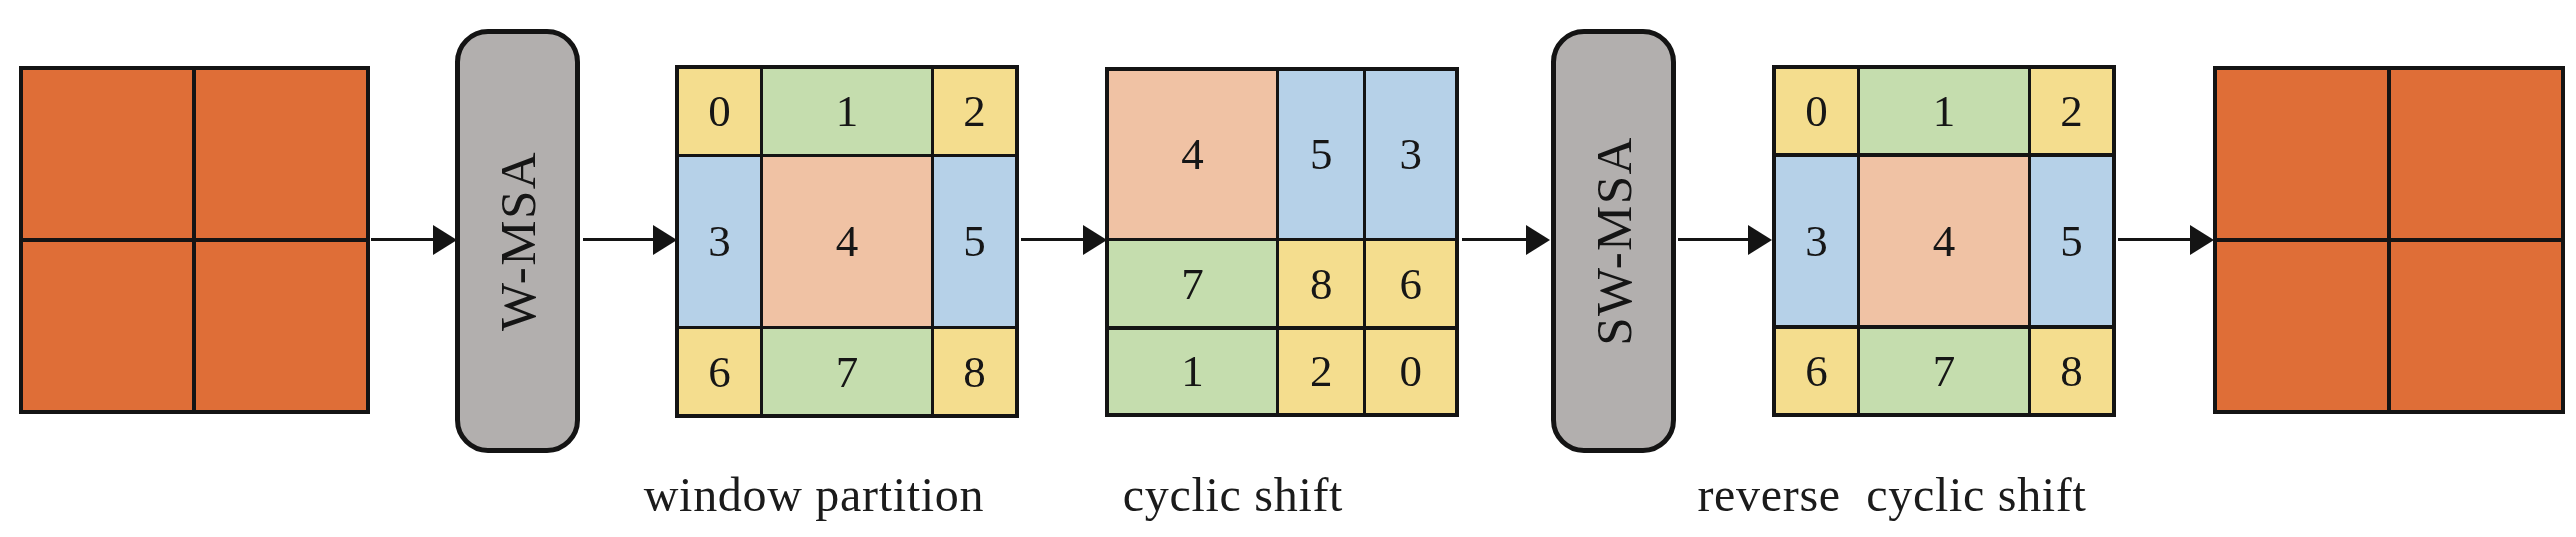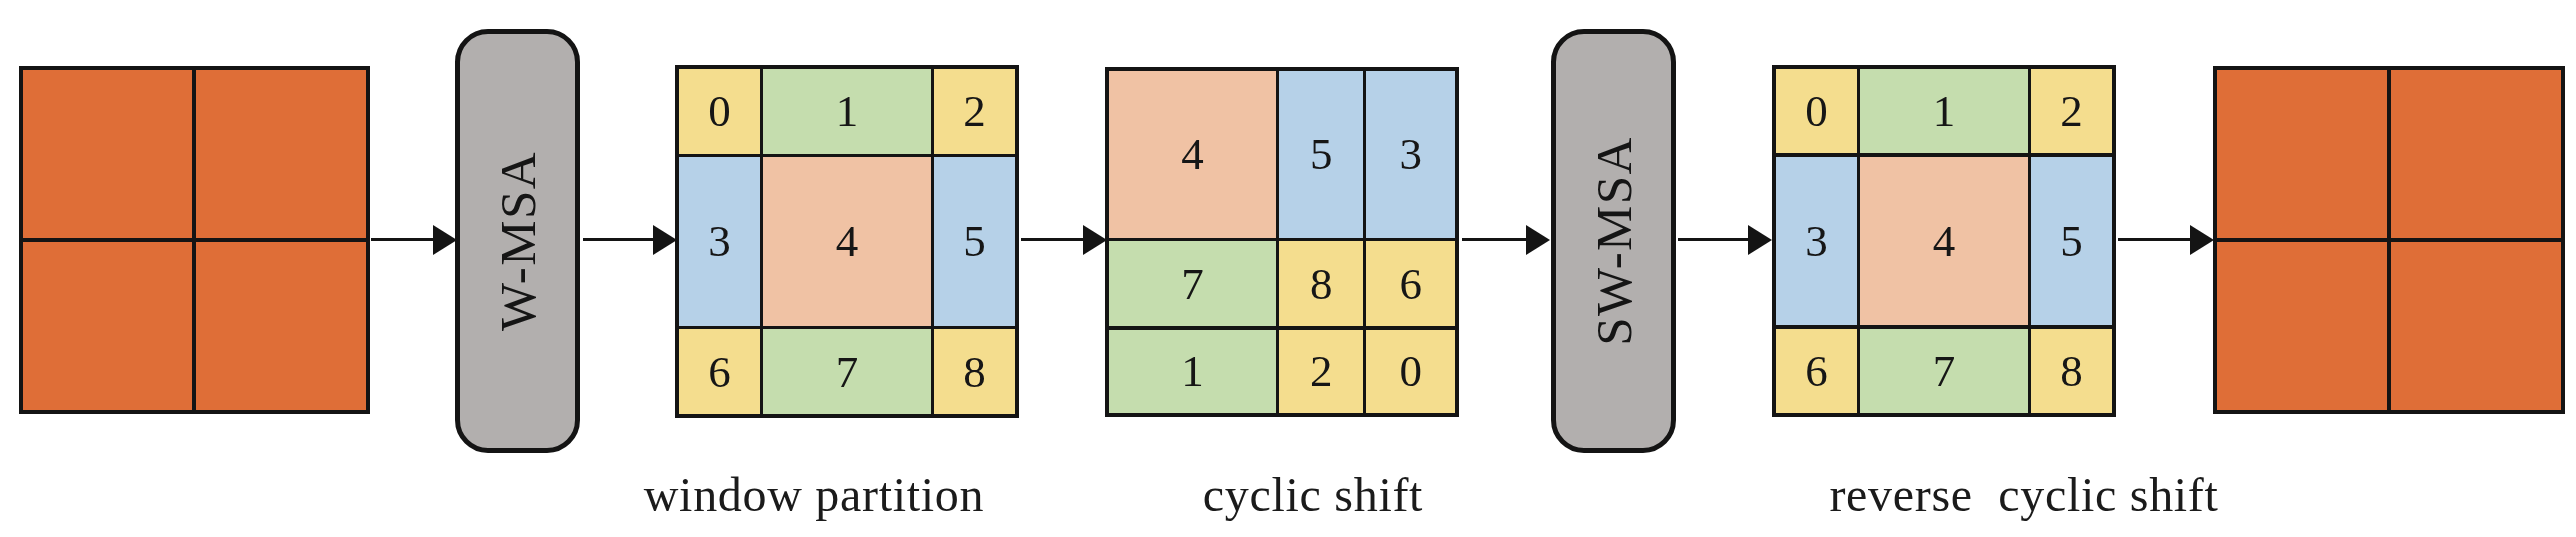--- a/index.html
+++ b/index.html
@@ -87,21 +87,21 @@
     <div style="background: rgb(240, 194, 164);">4</div>
     <div style="background: rgb(182, 209, 232);">5</div>
     <div style="background: rgb(182, 209, 232);">3</div>
     <div style="background: rgb(197, 221, 174);">7</div>
     <div style="background: rgb(244, 221, 142);">8</div>
     <div style="background: rgb(244, 221, 142);">6</div>
     <div style="background: rgb(197, 221, 174);">1</div>
     <div style="background: rgb(244, 221, 142);">2</div>
     <div style="background: rgb(244, 221, 142);">0</div>
   </div>
-  <div class="caption" style="left:1108px; width:410px;">cyclic shift</div>
+  <div class="caption" style="left:1028px; width:410px;">cyclic shift</div>
 
   <div class="arrow" style="left:1462px; width:88px;">
     <div class="shaft"></div>
     <div class="head"></div>
   </div>
 
   <div class="msabox" style="left:1551px;">
     <span>SW-MSA</span>
   </div>
 
@@ -114,21 +114,21 @@
     <div style="background: rgb(244, 221, 142);">0</div>
     <div style="background: rgb(197, 221, 174);">1</div>
     <div style="background: rgb(244, 221, 142);">2</div>
     <div style="background: rgb(182, 209, 232);">3</div>
     <div style="background: rgb(240, 194, 164);">4</div>
     <div style="background: rgb(182, 209, 232);">5</div>
     <div style="background: rgb(244, 221, 142);">6</div>
     <div style="background: rgb(197, 221, 174);">7</div>
     <div style="background: rgb(244, 221, 142);">8</div>
   </div>
-  <div class="caption" style="left:1812px; width:424px;">reverse  cyclic shift</div>
+  <div class="caption" style="left:1680px; width:424px;">reverse  cyclic shift</div>
 
   <div class="arrow" style="left:2118px; width:96px;">
     <div class="shaft"></div>
     <div class="head"></div>
   </div>
 
   <div class="iosquare" style="left:2213px; width:352px;">
     <div style="background: rgb(223, 110, 55);"></div>
     <div style="background: rgb(223, 110, 55);"></div>
     <div style="background: rgb(223, 110, 55);"></div>

